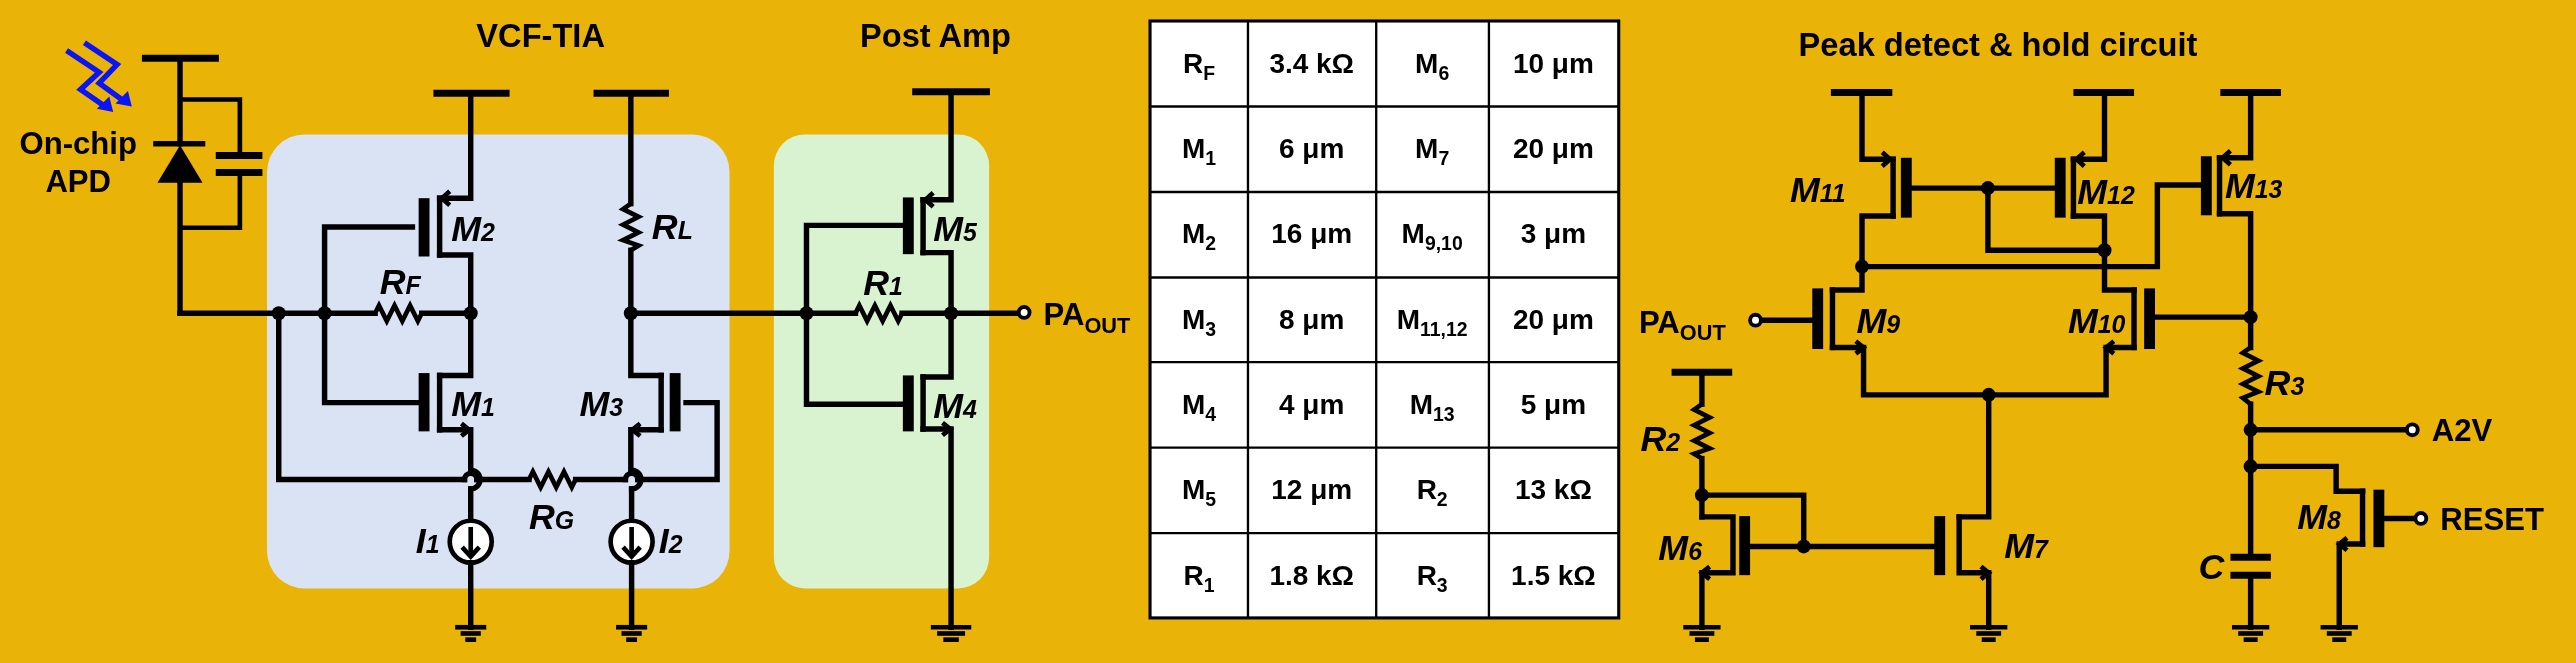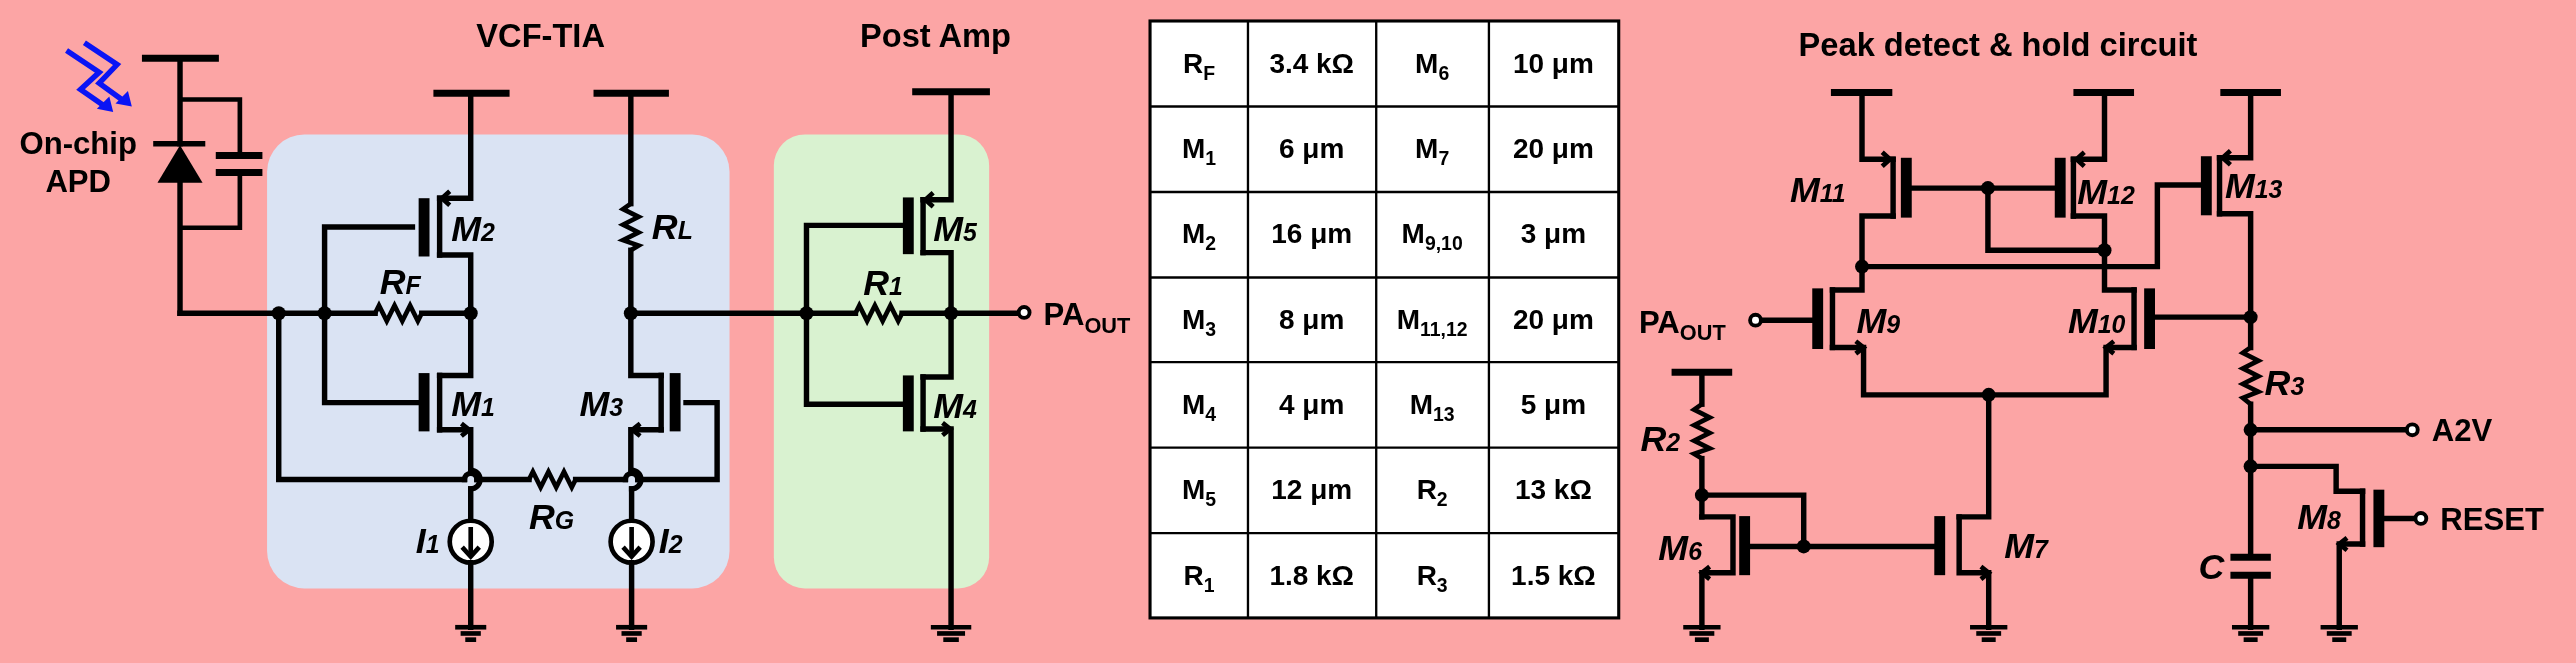--- a/index.html
+++ b/index.html
@@ -1,16 +1,16 @@
 <!DOCTYPE html>
 <html style="font-size:12.4px"><head>
 <meta charset="utf-8">
 <style>
   html, body { margin:0; padding:0; background:#ffffff; }
-  #stage { position:relative; width:2576px; height:663px; overflow:hidden; background:#fca5a5; }
+  #stage { position:relative; width:2576px; height:663px; overflow:hidden; background:#eab308; }
   svg { position:absolute; left:0; top:0; }
   .w { stroke:#000; stroke-width:7; fill:none; stroke-linecap:square; stroke-linejoin:miter; }
   .wt { stroke:#000; stroke-width:6; fill:none; }
   .bar { stroke:#000; stroke-width:9; fill:none; }
   .gate { stroke:#000; stroke-width:14; fill:none; }
   .dot { fill:#000; }
   .pin { fill:#fff; stroke:#000; stroke-width:5; }
   .ttl { font-family:"Liberation Sans", sans-serif; font-weight:bold; font-size:42px; fill:#000; }
   .lbl { font-family:"Liberation Sans", sans-serif; font-weight:bold; font-style:italic; font-size:46px; fill:#000; }
   .sub { font-size:32px; }

